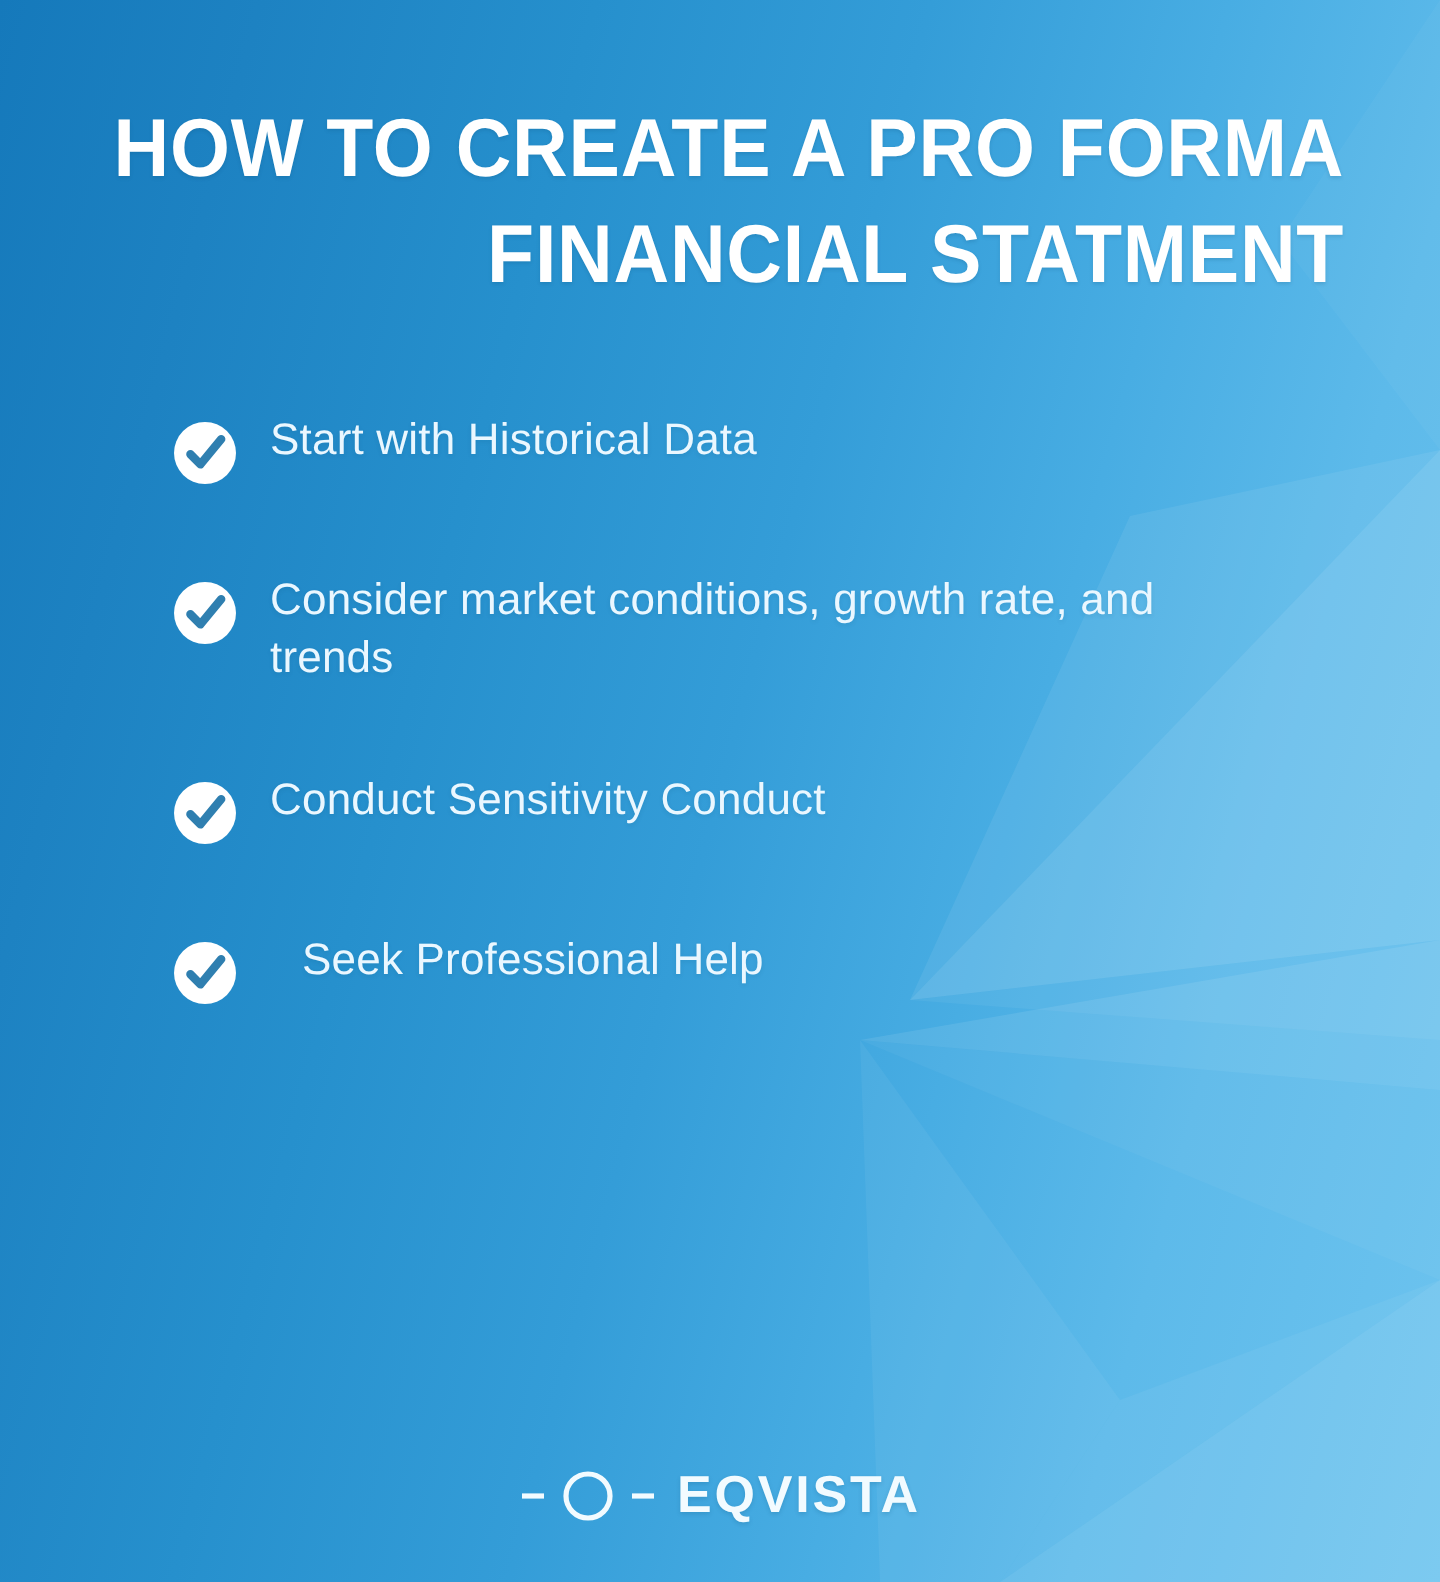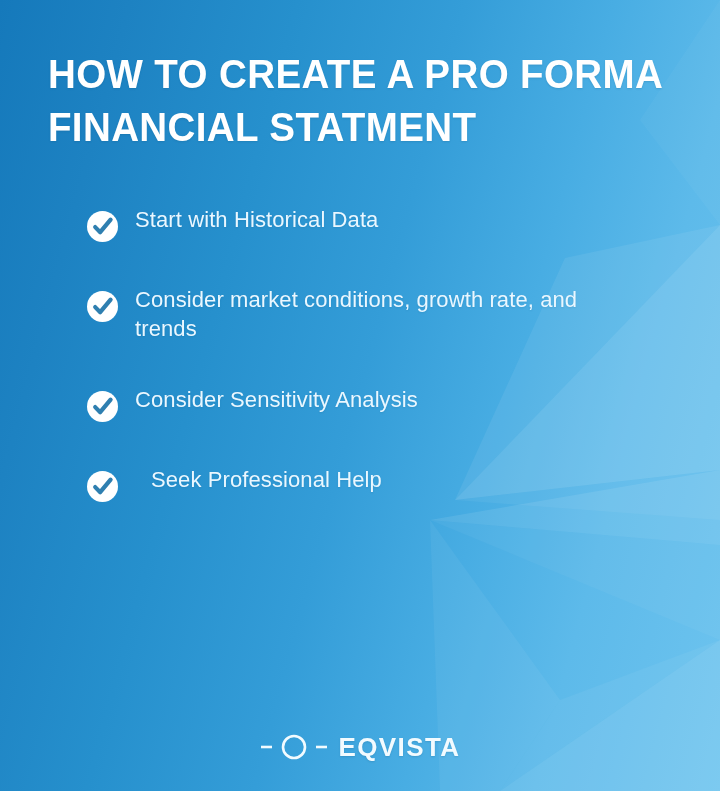--- a/index.html
+++ b/index.html
@@ -36,21 +36,21 @@
     height: 100%;
     pointer-events: none;
   }
 
   
   .title-block {
     position: absolute;
     top: 48px;
     left: 0;
     width: 100%;
-    text-align: left;
+    text-align: right;
     padding: 0 28px;
   }
   .title-line {
     display: block;
     color: #ffffff;
     font-weight: 700;
     font-size: 41px;
     line-height: 1.30;
     letter-spacing: 0.4px;
     text-transform: uppercase;
@@ -97,21 +97,21 @@
     max-width: 470px;
   }
 
   
   .logo {
     position: absolute;
     left: 0;
     bottom: 28px;
     width: 100%;
     display: flex;
-    align-items: flex-start;
+    align-items: flex-end;
     justify-content: center;
     gap: 9px;
   }
   .logo-mark { display: block; }
   .logo-text {
     color: #f2fbff;
     font-size: 26px;
     font-weight: 700;
     letter-spacing: 1.4px;
     text-shadow: 0 1px 2px rgba(10,70,110,0.18);
@@ -161,21 +161,21 @@
       <span class="check-label">Consider market conditions, growth rate, and trends</span>
     </li>
 
     <li class="check-item">
       <span class="check-icon">
         <svg viewBox="0 0 33 33">
           <circle cx="16.5" cy="16.5" r="15.5" fill="#ffffff"></circle>
           <path d="M9.2 17.1 L14.2 22.2 L24.6 9.6" fill="none" stroke="#2f7fb0" stroke-width="4.2" stroke-linecap="round" stroke-linejoin="round"></path>
         </svg>
       </span>
-      <span class="check-label">Consider Sensitivity Analysis</span>
+      <span class="check-label">Conduct Sensitivity Conduct</span>
     </li>
 
 
     <li class="check-item">
       <span class="check-icon">
         <svg viewBox="0 0 33 33">
           <circle cx="16.5" cy="16.5" r="15.5" fill="#ffffff"></circle>
           <path d="M9.2 17.1 L14.2 22.2 L24.6 9.6" fill="none" stroke="#2f7fb0" stroke-width="4.2" stroke-linecap="round" stroke-linejoin="round"></path>
         </svg>
       </span>

